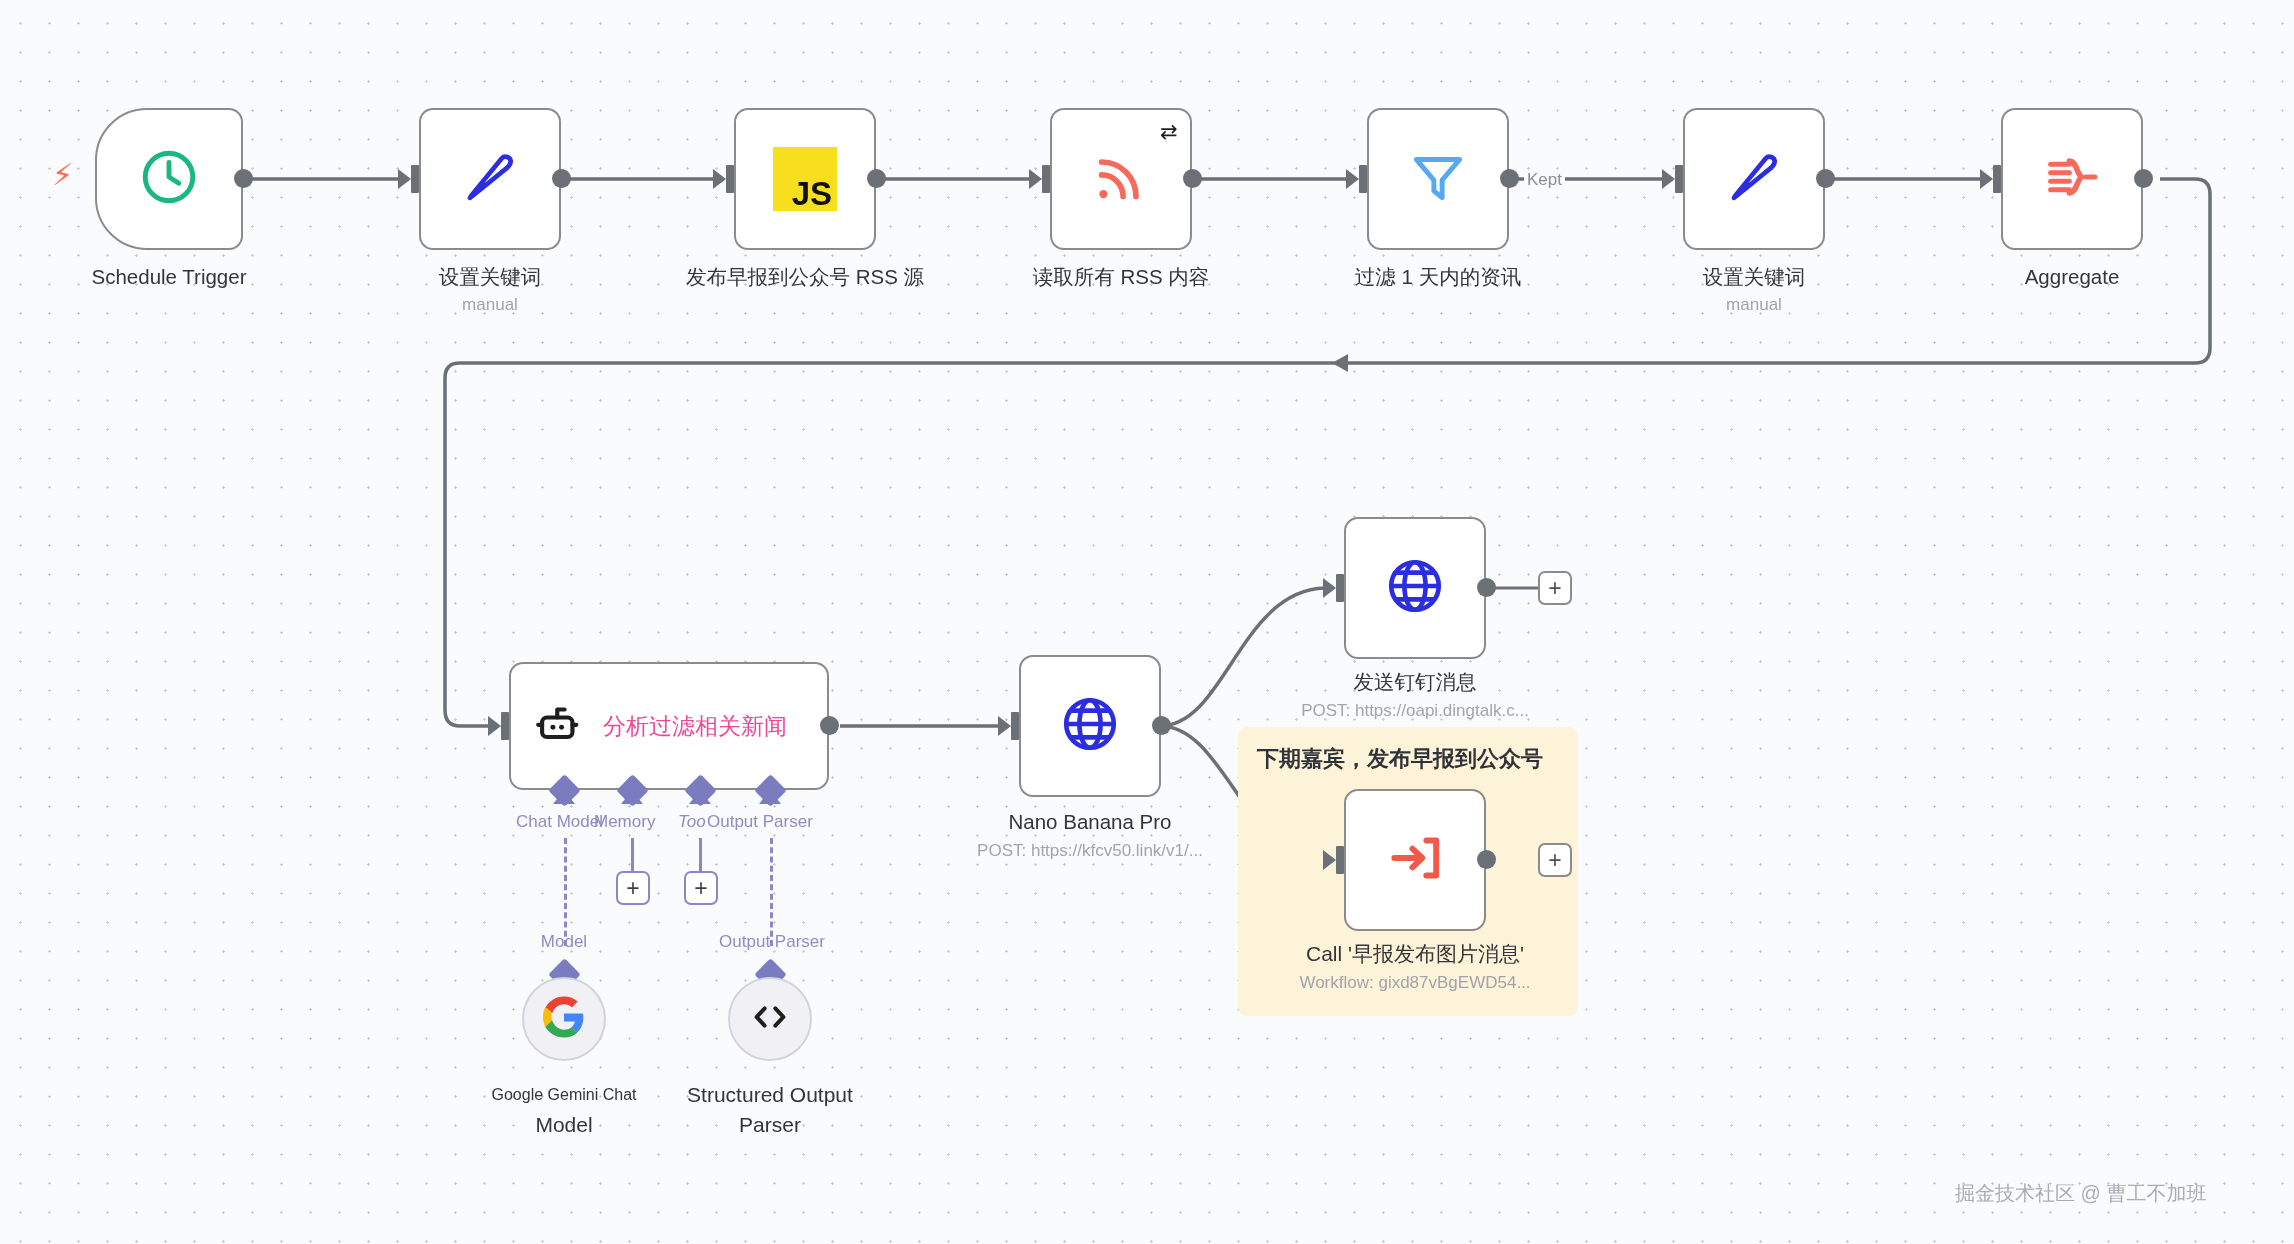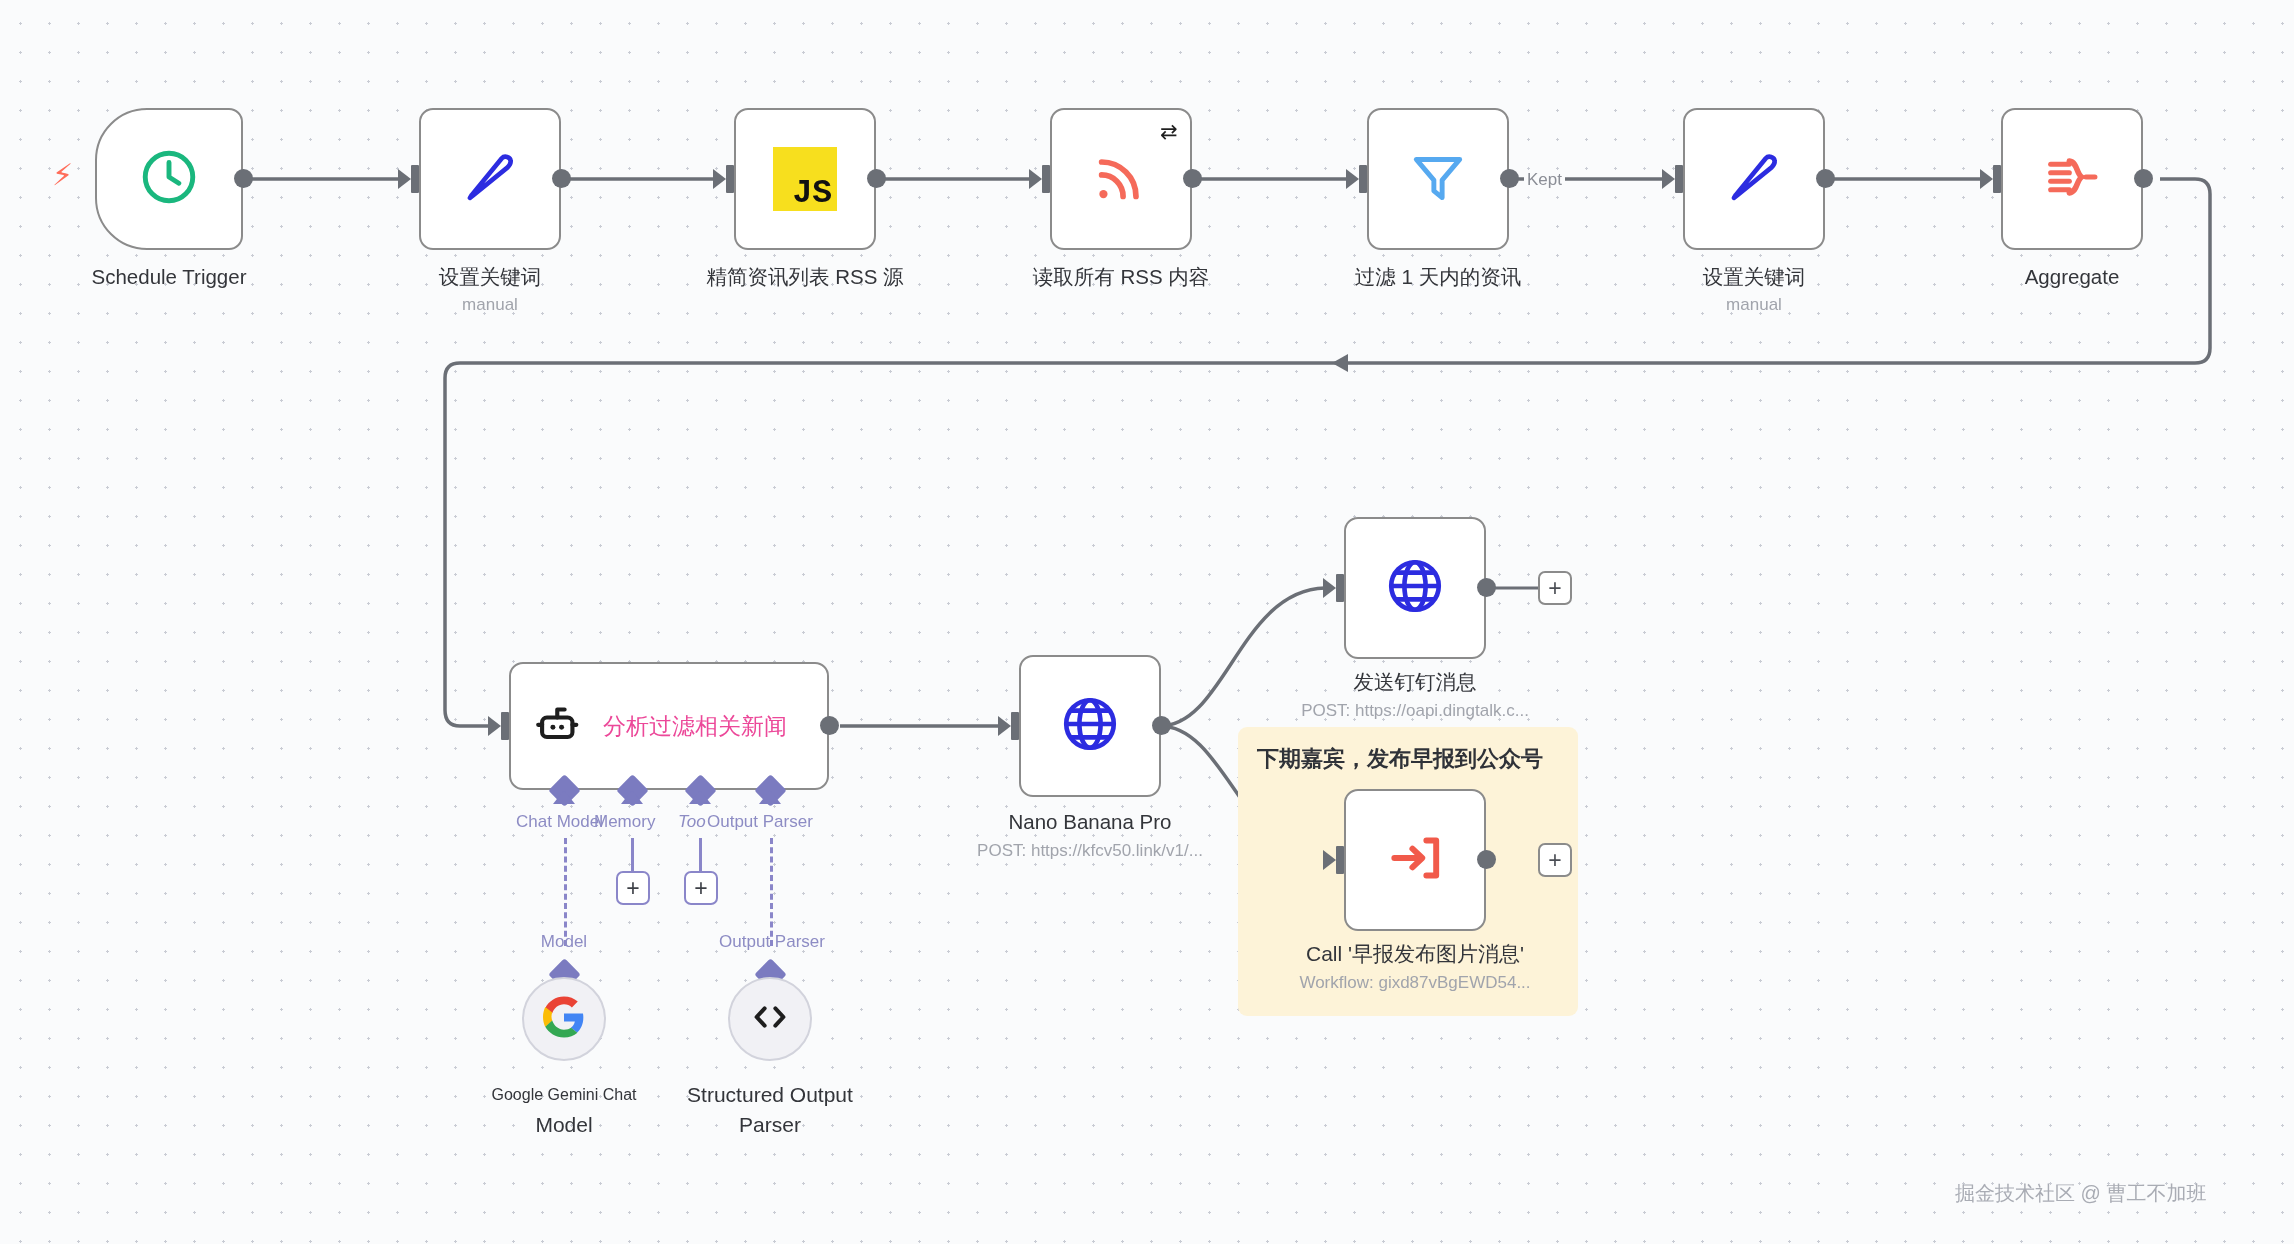--- a/index.html
+++ b/index.html
@@ -21,21 +21,20 @@
 
   
   .node {
     position: absolute;
     background: #ffffff;
     border: 2.5px solid #8b8b8b;
     border-radius: 14px;
     display: flex;
     align-items: center;
     justify-content: center;
-    font-family: Liberation Mono, monospace;
   }
   .node.trigger {
     border-top-left-radius: 52px;
     border-bottom-left-radius: 52px;
   }
   .sq { width: 142px; height: 142px; }
 
   .node-label {
     position: absolute;
     text-align: center;
@@ -258,21 +257,21 @@
   <div class="node-sub" style="left:340px; top:294px; width:300px;">manual</div>
 
   <div class="in-arrow" style="left:713px; top:169px;"></div>
   <div class="in-stub" style="left:726px; top:165px;"></div>
   <div class="node sq" style="left:734px; top:108px;">
     <div class="js-box">
       <span>JS</span>
     </div>
   </div>
   <div class="out-dot" style="left:867px; top:169px;"></div>
-  <div class="node-label" style="left:655px; top:264px; width:300px;">精简资讯列表 RSS 源</div>
+  <div class="node-label" style="left:655px; top:264px; width:300px;">发布早报到公众号 RSS 源</div>
 
   <div class="in-arrow" style="left:1029px; top:169px;"></div>
   <div class="in-stub" style="left:1042px; top:165px;"></div>
   <div class="node sq" style="left:1050px; top:108px;">
     <span>
       <svg width="62" height="62" viewBox="0 0 24 24" fill="none" stroke="#f56a5a" stroke-width="2.2" stroke-linecap="round">
         <path d="M4.5 11.2 A8.3 8.3 0 0 1 12.8 19.5"></path>
         <path d="M4.5 6.2 A13.3 13.3 0 0 1 17.8 19.5"></path>
         <circle cx="5.2" cy="18.6" r="1.6" fill="#f56a5a" stroke="none"></circle>
       </svg>

